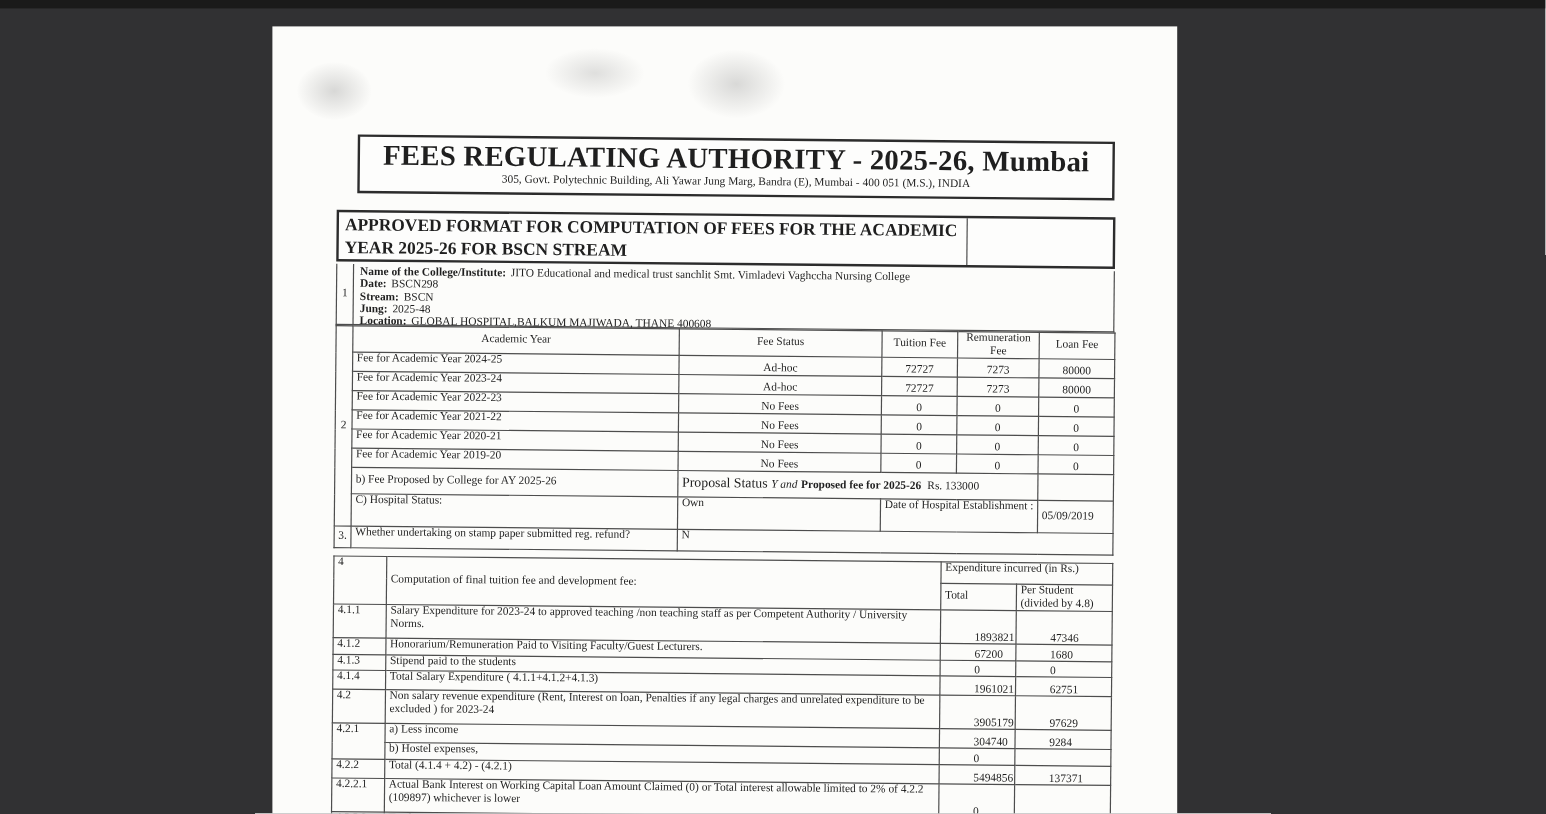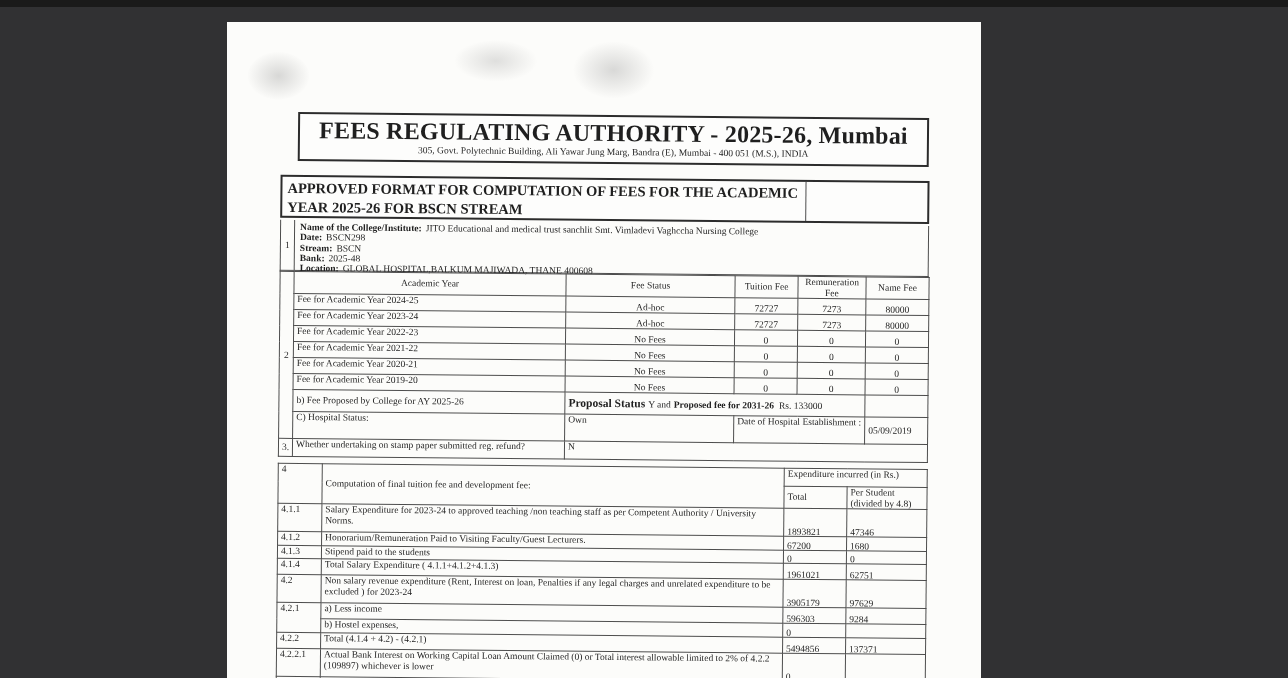--- a/index.html
+++ b/index.html
@@ -54,28 +54,28 @@
 
   
   table { border-collapse:collapse; table-layout:fixed; position:absolute; background:transparent; }
   td, th { border:1px solid #4d4d4d; font-size:9.5px; font-weight:normal;
            padding:0 3px; vertical-align:top; overflow:hidden; line-height:1.12; }
   .feetbl { left:54px; top:249px; width:649px; }
   .feetbl .c { text-align:center; }
   .feetbl th { text-align:center; vertical-align:middle; }
   .num-mid { text-align:center; vertical-align:middle; }
   .stag { display:inline-block; transform:translateY(5px); }
-  .prop-b1 { font-weight:bold; font-size:11.5px; }
+  .prop-b1 { font-weight:normal; font-size:11.5px; }
   .prop-b2 { font-weight:bold; }
   .prop td { vertical-align:middle; }
 
   .comp { left:54px; top:441px; width:649px; }
   .comp .hd { vertical-align:middle; }
   .comp .val { vertical-align:bottom; }
-  .comp .val span { display:inline-block; transform:translateY(1px); }
+  .comp .val span { display:inline-block; transform:translateY(1px);margin-left:25px; }
   .boldrow { font-weight:bold; }
 </style>
 </head>
 <body>
 
 <div class="stage">
   <div class="topstrip"></div>
 
   <div class="page">
     <div class="rot">
@@ -93,42 +93,42 @@
         <div class="apv-left">APPROVED FORMAT FOR COMPUTATION OF FEES FOR THE ACADEMIC YEAR 2025-26 FOR BSCN STREAM</div>
         <div class="apv-right"></div>
       </div>
 
       <div class="college">
         <div class="numcell">1</div>
         <div class="college-fields" id="college-fields">
             <div><b>Name of the College/Institute:</b><span>JITO Educational and medical trust sanchlit Smt. Vimladevi Vaghccha Nursing College</span></div>
             <div><b>Date:</b><span>BSCN298</span></div>
             <div><b>Stream:</b><span>BSCN</span></div>
-            <div><b>Bank:</b><span>2025-48</span></div>
+            <div><b>Jung:</b><span>2025-48</span></div>
             <div><b>Location:</b><span>GLOBAL HOSPITAL,BALKUM MAJIWADA, THANE 400608</span></div>
           </div>
       </div>
 
       <table class="feetbl" id="fee-table">
         <colgroup>
           <col style="width:14px">
             <col style="width:272px">
             <col style="width:169px">
           <col style="width:63px">
             <col style="width:68px">
             <col style="width:63px">
         </colgroup>
         <tbody>
             <tr style="height: 22px;">
               <td class="num-mid" rowspan="9">2</td>
               <th>Academic Year</th>
               <th>Fee Status</th>
               <th>Tuition Fee</th>
               <th>Remuneration Fee</th>
-              <th>Name Fee</th>
+              <th>Loan Fee</th>
             </tr>
             <tr style="height: 16px;">
               <td>Fee for Academic Year 2024-25</td>
               <td class="c"><span class="stag">Ad-hoc</span></td>
               <td class="c"><span class="stag">72727</span></td>
               <td class="c"><span class="stag">7273</span></td>
               <td class="c"><span class="stag">80000</span></td>
             </tr>
             <tr style="height: 16px;">
               <td>Fee for Academic Year 2023-24</td>
@@ -160,21 +160,21 @@
             </tr>
             <tr style="height: 16px;">
               <td>Fee for Academic Year 2019-20</td>
               <td class="c"><span class="stag">No Fees</span></td>
               <td class="c"><span class="stag">0</span></td>
               <td class="c"><span class="stag">0</span></td>
               <td class="c"><span class="stag">0</span></td>
             </tr>
             <tr class="prop" style="height: 22px;">
               <td>b) Fee Proposed by College for AY 2025-26</td>
-              <td colspan="3"><span class="prop-b1">Proposal Status</span><span style="margin: 0px 3px;">Y and</span><span class="prop-b2">Proposed fee for 2031-26</span><span style="margin-left: 5px;">Rs. 133000</span></td>
+              <td colspan="3"><span class="prop-b1">Proposal Status</span><span style="margin: 0px 3px; font-style: italic;">Y and</span><span class="prop-b2">Proposed fee for 2025-26</span><span style="margin-left: 5px;">Rs. 133000</span></td>
               <td></td>
             </tr>
             <tr style="height: 27px;">
               <td>C) Hospital Status:</td>
               <td>Own</td>
               <td colspan="2">Date of Hospital Establishment :</td>
               <td style="vertical-align: middle;">05/09/2019</td>
             </tr>
             <tr style="height: 18px;">
               <td class="num-mid">3.</td>
@@ -227,21 +227,21 @@
             </tr>
             <tr style="height: 28px;">
               <td>4.2</td>
               <td>Non salary revenue expenditure (Rent, Interest on loan, Penalties if any legal charges and unrelated expenditure to be excluded ) for 2023-24</td>
               <td class="val"><span>3905179</span></td>
               <td class="val"><span>97629</span></td>
             </tr>
             <tr style="height: 16px;">
               <td rowspan="2">4.2.1</td>
               <td>a) Less income</td>
-              <td class="val"><span>596303</span></td>
+              <td class="val"><span>304740</span></td>
               <td class="val"><span>9284</span></td>
             </tr>
             <tr style="height: 14px;">
               <td>b) Hostel expenses,</td>
               <td class="val"><span>0</span></td>
               <td class="val"><span></span></td>
             </tr>
             <tr class="boldrow" style="height: 16px;">
               <td>4.2.2</td>
               <td>Total (4.1.4 + 4.2) - (4.2.1)</td>

